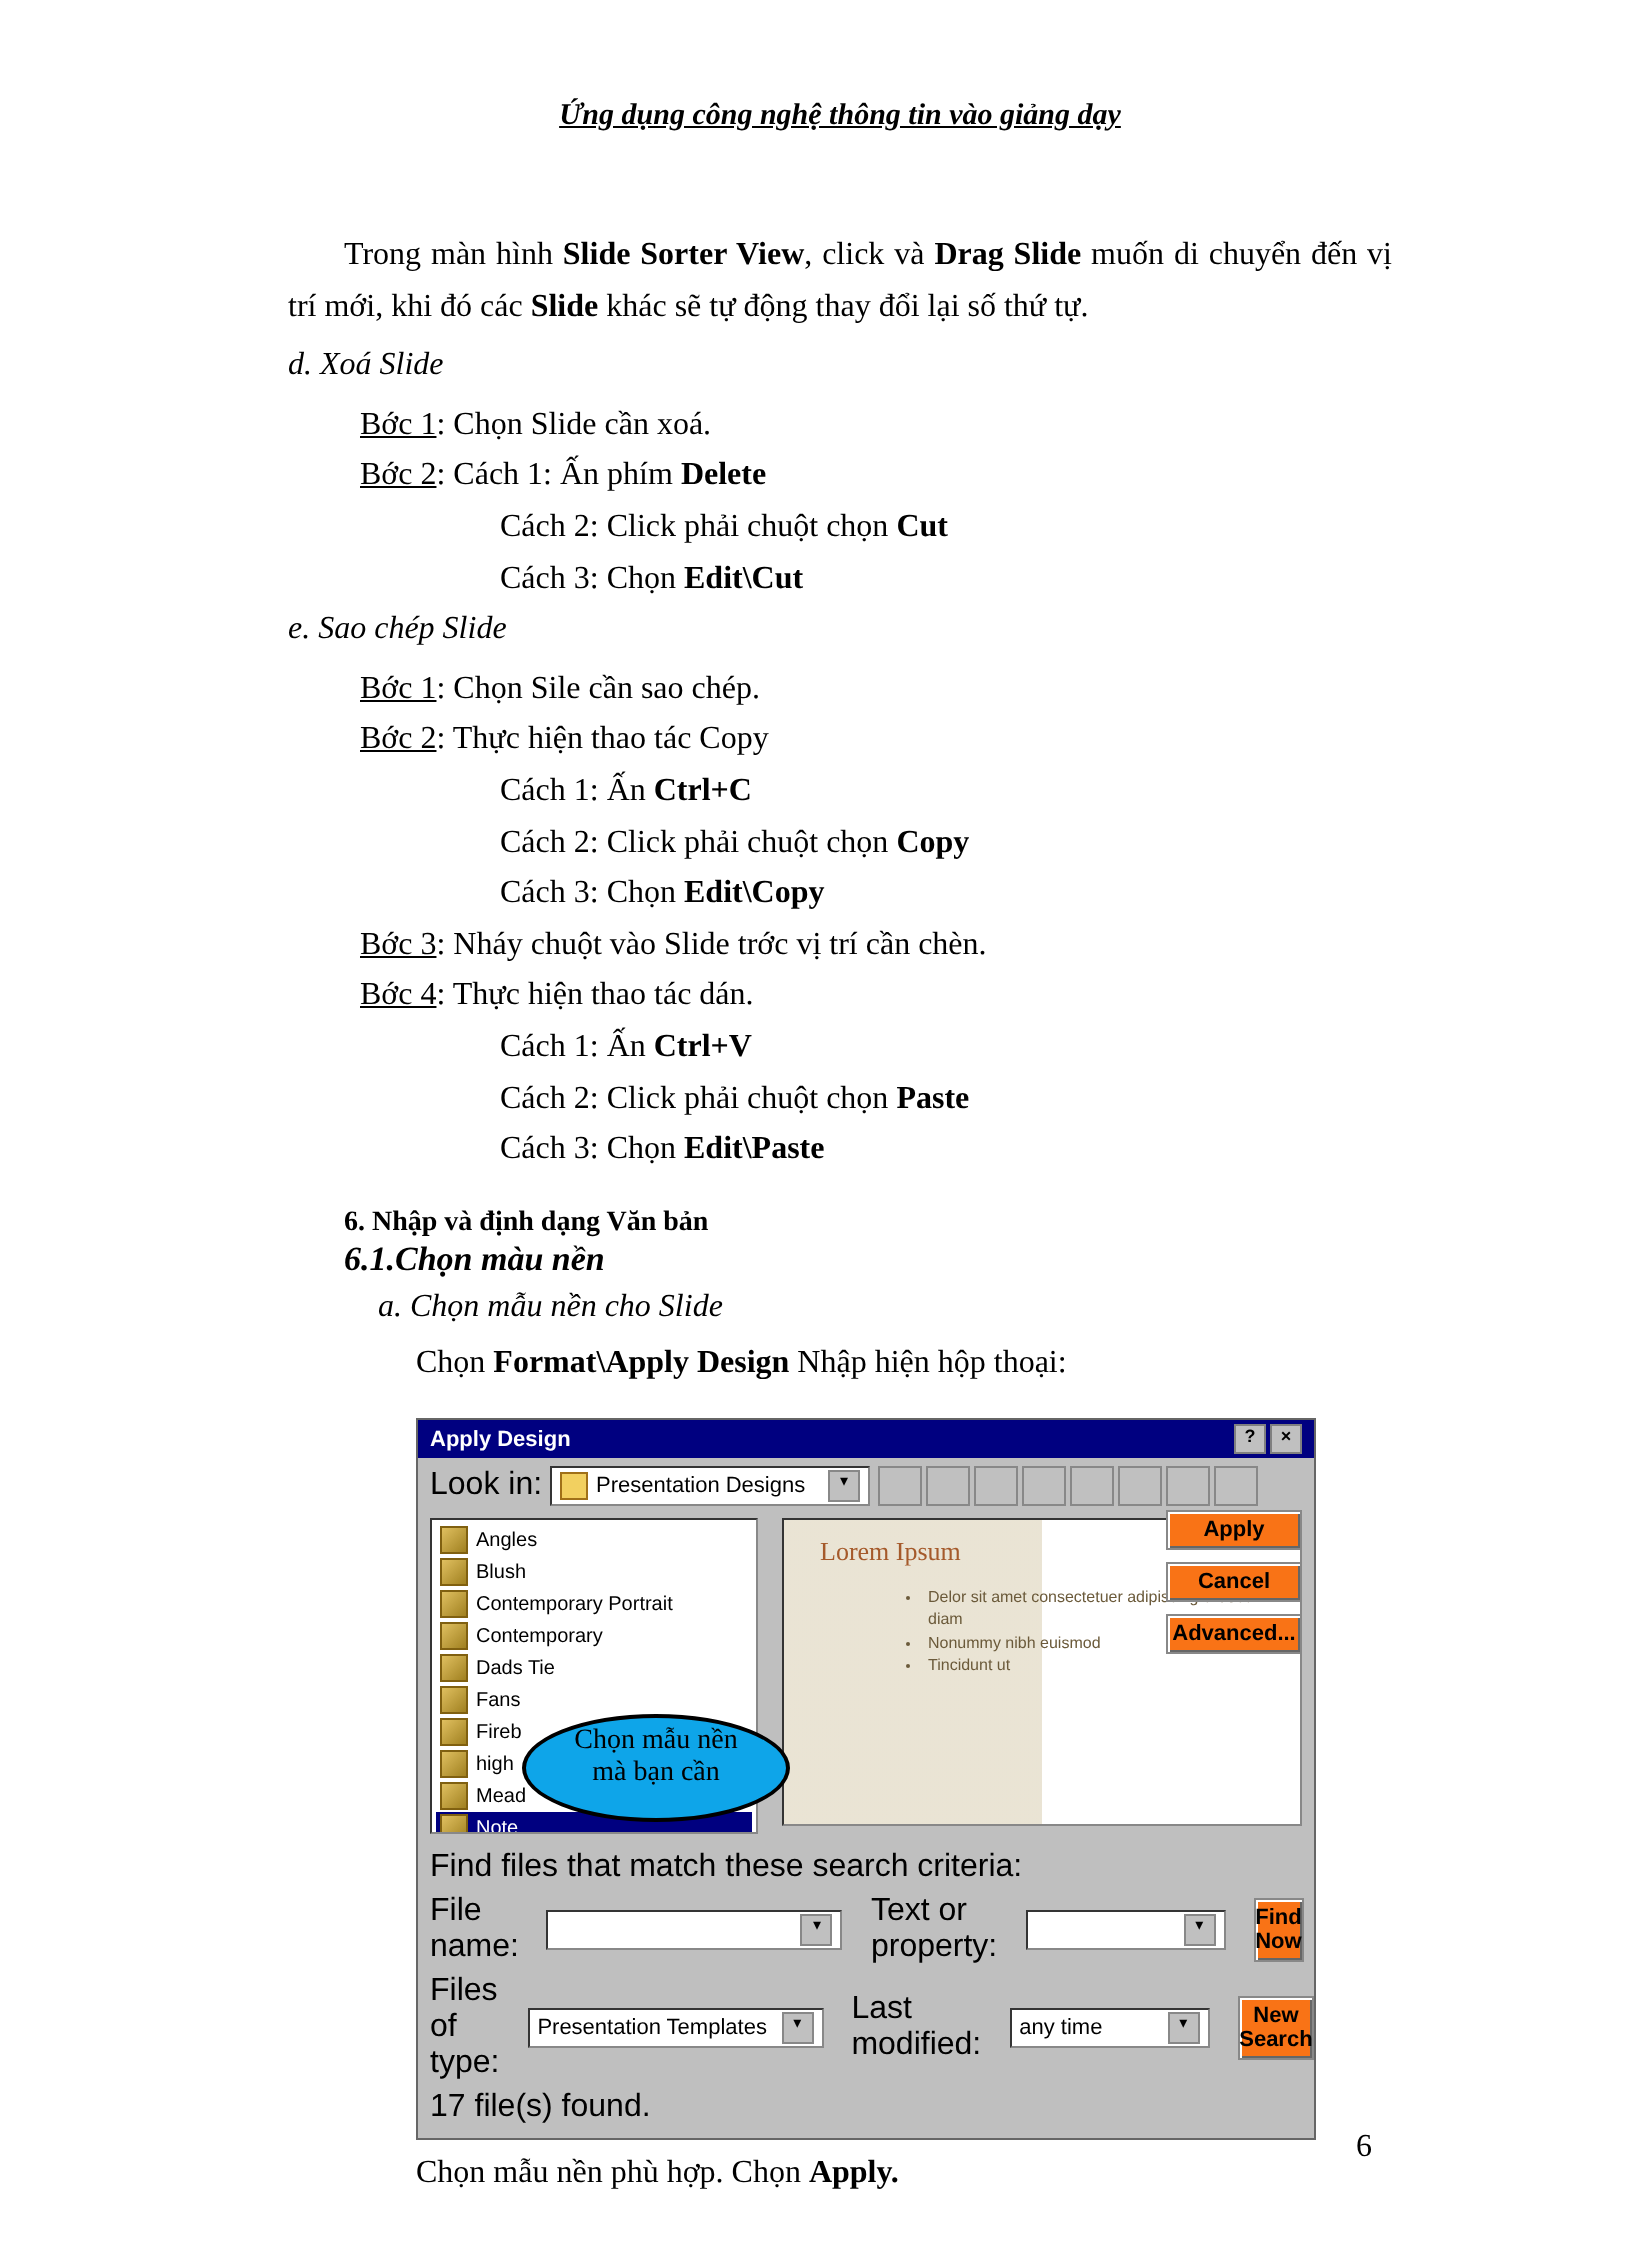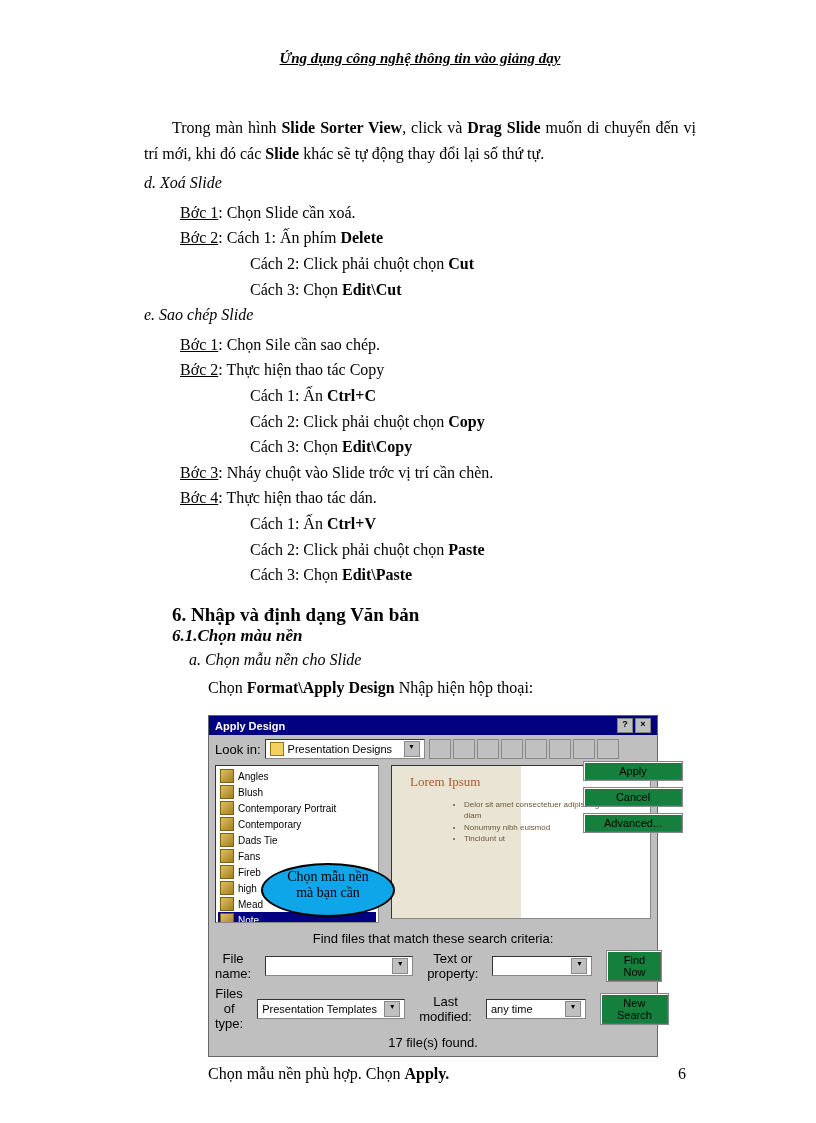--- a/index.html
+++ b/index.html
@@ -29,21 +29,21 @@
     text-align: justify;
     line-height: 1.6;
     margin-bottom: 4px;
   }
   .indent { text-indent: 28px; }
   .bold { font-weight: bold; }
   .item { margin-left: 0; font-style: italic; }
   .step { margin-left: 36px; line-height: 1.6; }
   .sub  { margin-left: 106px; line-height: 1.6; }
   .under { text-decoration: underline; }
-  .h6  { font-weight: bold; font-size: 19px; margin-top: 16px; margin-left: 28px; }
+  .h6  { font-weight: bold; font-size: 14px; margin-top: 16px; margin-left: 28px; }
   .h61 { font-weight: bold; font-style: italic; font-size: 17px; margin-left: 28px; }
   .h6a { font-style: italic; margin-left: 45px; line-height: 1.8; }
   .h6t { margin-left: 64px; line-height: 1.8; }
 
   
   .dialog {
     width: 448px;
     margin: 12px 0 8px 64px;
     border: 1px solid #666;
     background: #bfbfbf;
@@ -139,41 +139,42 @@
     color: #a55a2b; font-size: 13px; margin-bottom: 6px;
     font-family: "Times New Roman", serif;
   }
   .pv li { margin-left: 14px; list-style: disc; font-size: 8px; line-height: 1.4; color:#6b5a3a; }
   .dbtns {
     position: absolute; right: 6px; top: -2px;
     width: 68px;
     display: flex; flex-direction: column; gap: 6px;
   }
   .dbtn {
-    background: #15803d;
+    background: #f97316;
     border: 1px solid #888;
     box-shadow: inset 1px 1px 0 #fff, inset -1px -1px 0 #666;
     font-size: 11px;
     text-align: center;
-    padding: 3px 16px;
+    padding: 3px 0;
     width: 66px;
+    font-weight: bold;
   }
   .dsearch {
     padding: 2px 6px 6px 6px;
   }
   .srow {
     display: flex;
     align-items: center;
     gap: 14px;
     margin-top: 4px;
   }
   .srow label { width: 70px; }
   .srow .dd { flex: none; width: 138px; }
   .srow .dd.wide { width: 90px; }
-  .dlabel { font-size: 13px; text-align: center; }
+  .dlabel { font-size: 16px; }
   .speech {
     position: absolute;
     left: 52px; top: 100px;
     width: 130px; height: 46px;
     background: #0ea5e9;
     border: 2px solid #000;
     border-radius: 50%;
     font-family: "Times New Roman", serif;
     font-size: 14px;
     text-align: center;

